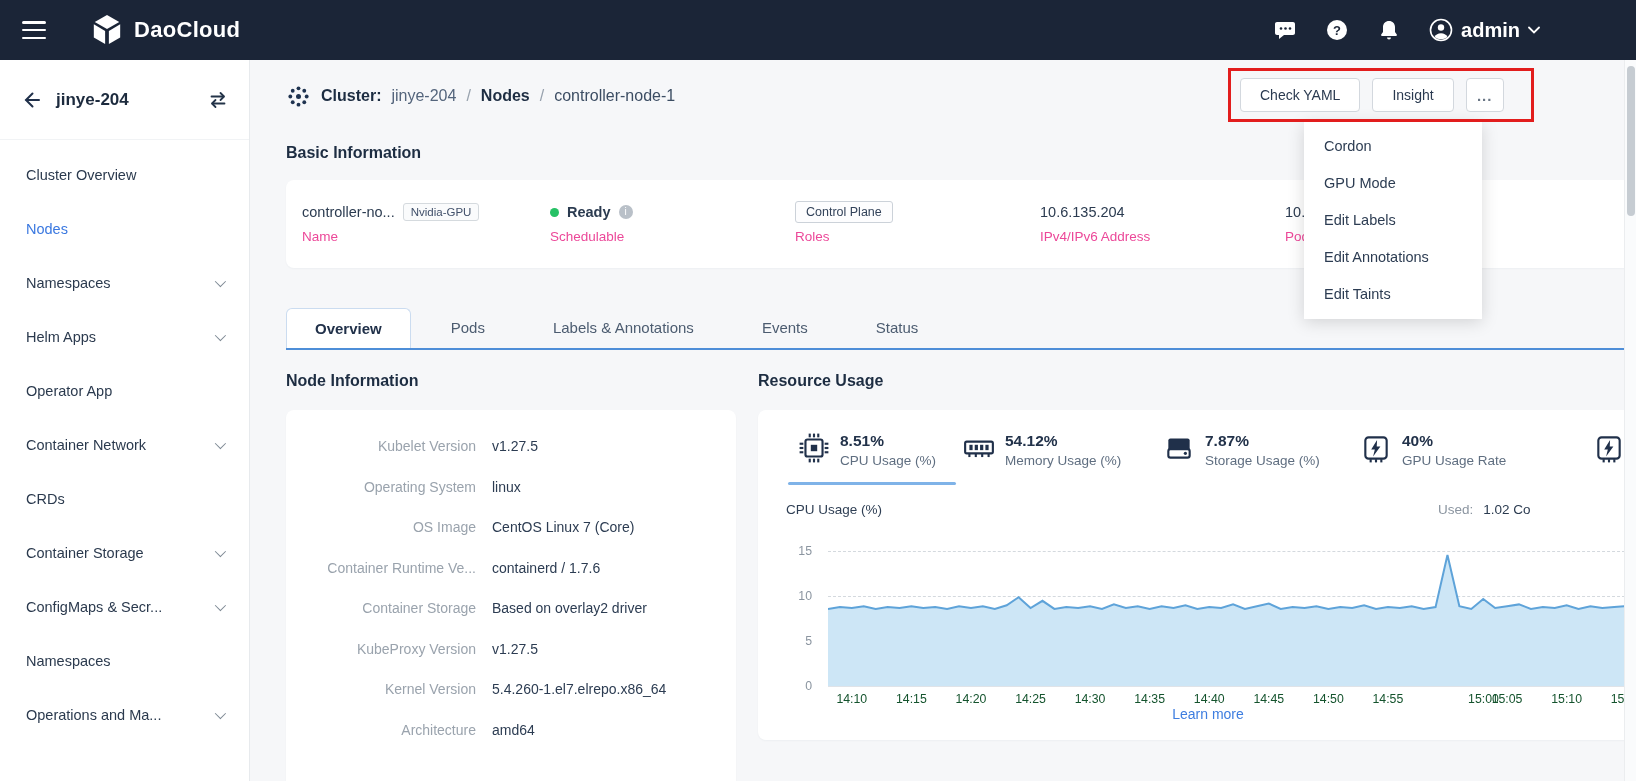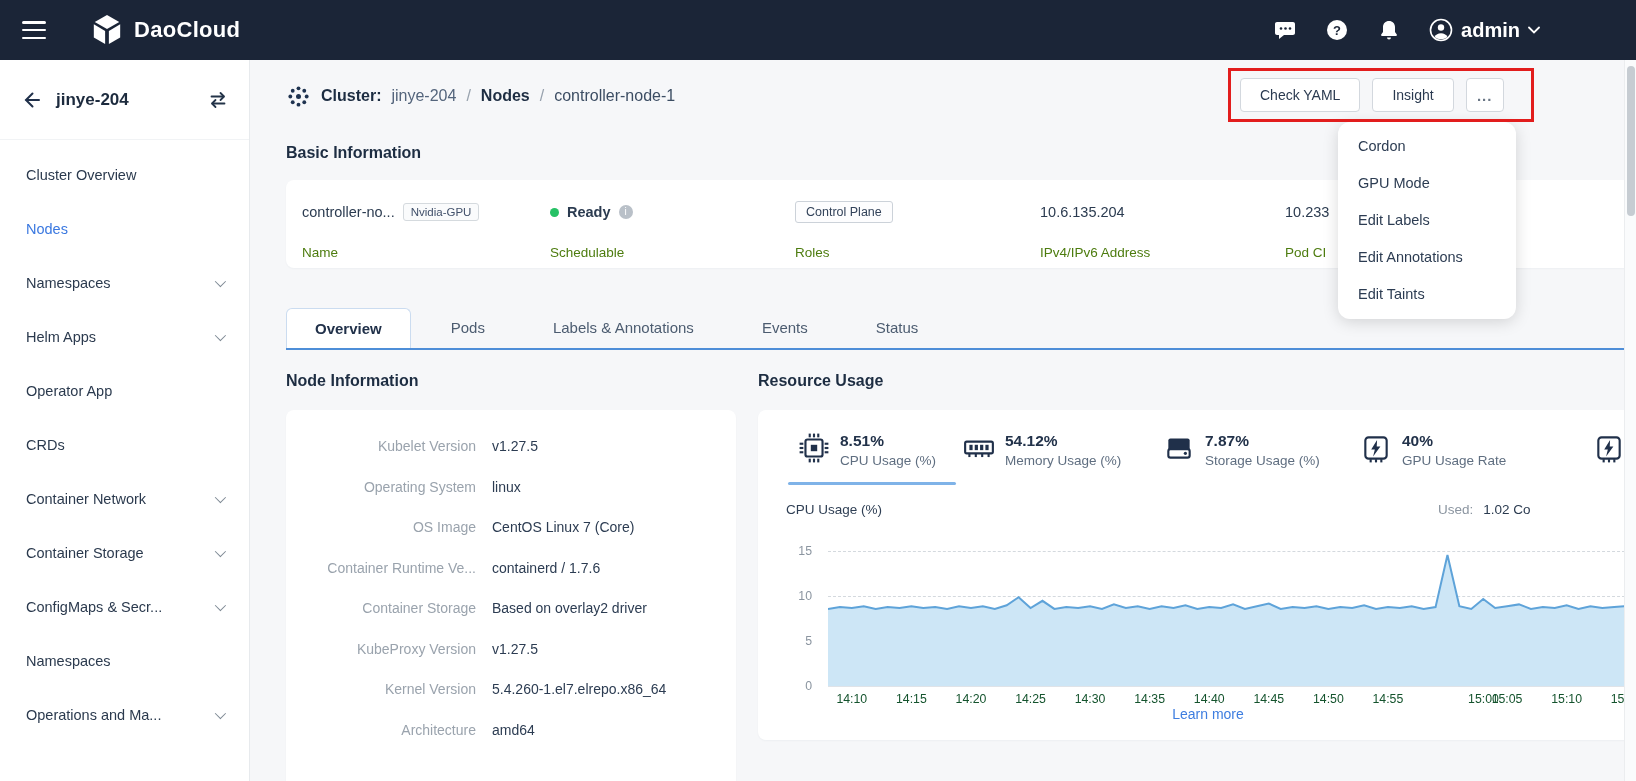--- a/index.html
+++ b/index.html
@@ -32,31 +32,31 @@
   .breadcrumb{position:absolute;left:36px;top:20px;height:32px;display:flex;align-items:center;gap:10px;font-size:16px}
   .bc-strong{font-weight:bold;color:#1d2d42}
   .bc-link{color:#54657c;cursor:pointer}
   .bc-sep{color:#97a1ad}
   .bc-current{color:#3c4d63}
 
   .actions{position:absolute;left:990px;top:18px;display:flex;gap:12px;z-index:20}
   .btn{height:34px;padding:0 19px;border:1px solid #d3d8de;border-radius:4px;background:#fff;font-size:14px;color:#2a3a50;font-family:"Liberation Sans",sans-serif;cursor:pointer}
   .btn-more{width:38px;padding:0;color:#6b7786;font-weight:bold;letter-spacing:1px;font-size:15px}
   .annotation-box{position:absolute;left:978px;top:8px;width:306px;height:54px;border:3px solid #e21d1d;z-index:50;pointer-events:none}
-  .dropdown{position:absolute;left:1088px;top:62px;width:178px;background:#fff;border-radius:12px;box-shadow:0 3px 16px rgba(0,0,0,.15);padding:6px 0;z-index:40}
+  .dropdown{position:absolute;left:1054px;top:62px;width:178px;background:#fff;border-radius:0;box-shadow:0 3px 16px rgba(0,0,0,.15);padding:6px 0;z-index:40}
   .dd-item{height:37px;line-height:37px;padding-left:20px;font-size:14.5px;color:#2c3c52;cursor:pointer}
 
   .section-title{position:absolute;left:36px;font-size:16px;font-weight:bold;color:#1d2d42}
   .card{position:absolute;background:#fff;border-radius:8px;box-shadow:0 1px 2px rgba(31,45,65,.04)}
 
   
   .bi-card{left:36px;top:120px;width:1372px;height:88px}
   .bi-field{position:absolute;top:21px}
   .bi-value-row{display:flex;align-items:center;gap:8px;font-size:14.5px;color:#2b3b50;height:22px}
-  .bi-label{margin-top:22px;font-size:13.5px;color:#4d7c0f}
+  .bi-label{margin-top:6px;font-size:13.5px;color:#ec4899}
   .tag{font-size:11.5px;padding:2px 7px;border:1px solid #d5dade;border-radius:3px;color:#41506a;background:#fafbfc;white-space:nowrap}
   .badge{font-size:12.5px;padding:3px 10px;border:1px solid #ccd2d9;border-radius:3px;color:#33435a;background:#fdfdfe}
   .dot{width:9px;height:9px;border-radius:50%;background:#26c165;flex:none}
   .bold{font-weight:bold}
   .info-i{width:14px;height:14px;border-radius:50%;background:#b9c0c8;color:#fff;font-size:10px;line-height:14px;text-align:center;flex:none;cursor:pointer}
   .info-i::after{content:"i"}
 
   
   .tabs{position:absolute;left:36px;top:248px;width:1372px;height:42px;display:flex;align-items:flex-end;border-bottom:2px solid #4e8ed8}
   .tab{height:40px;line-height:40px;padding:0 28px;font-size:15px;color:#4c5c70;cursor:pointer;margin-right:12px;white-space:nowrap}
@@ -168,25 +168,25 @@
           <span class="caret"></span>
         </div>
       <div class="nav-item">
           <span>Helm Apps</span>
           <span class="caret"></span>
         </div>
       <div class="nav-item">
           <span>Operator App</span>
         </div>
       <div class="nav-item">
+          <span>Container Network</span>
+          <span class="caret"></span>
+        </div>
+      <div class="nav-item">
           <span>CRDs</span>
-        </div>
-      <div class="nav-item">
-          <span>Container Network</span>
-          <span class="caret"></span>
         </div>
       <div class="nav-item">
           <span>Container Storage</span>
           <span class="caret"></span>
         </div>
       <div class="nav-item">
           <span>ConfigMaps &amp; Secr...</span>
           <span class="caret"></span>
         </div>
       <div class="nav-item">

